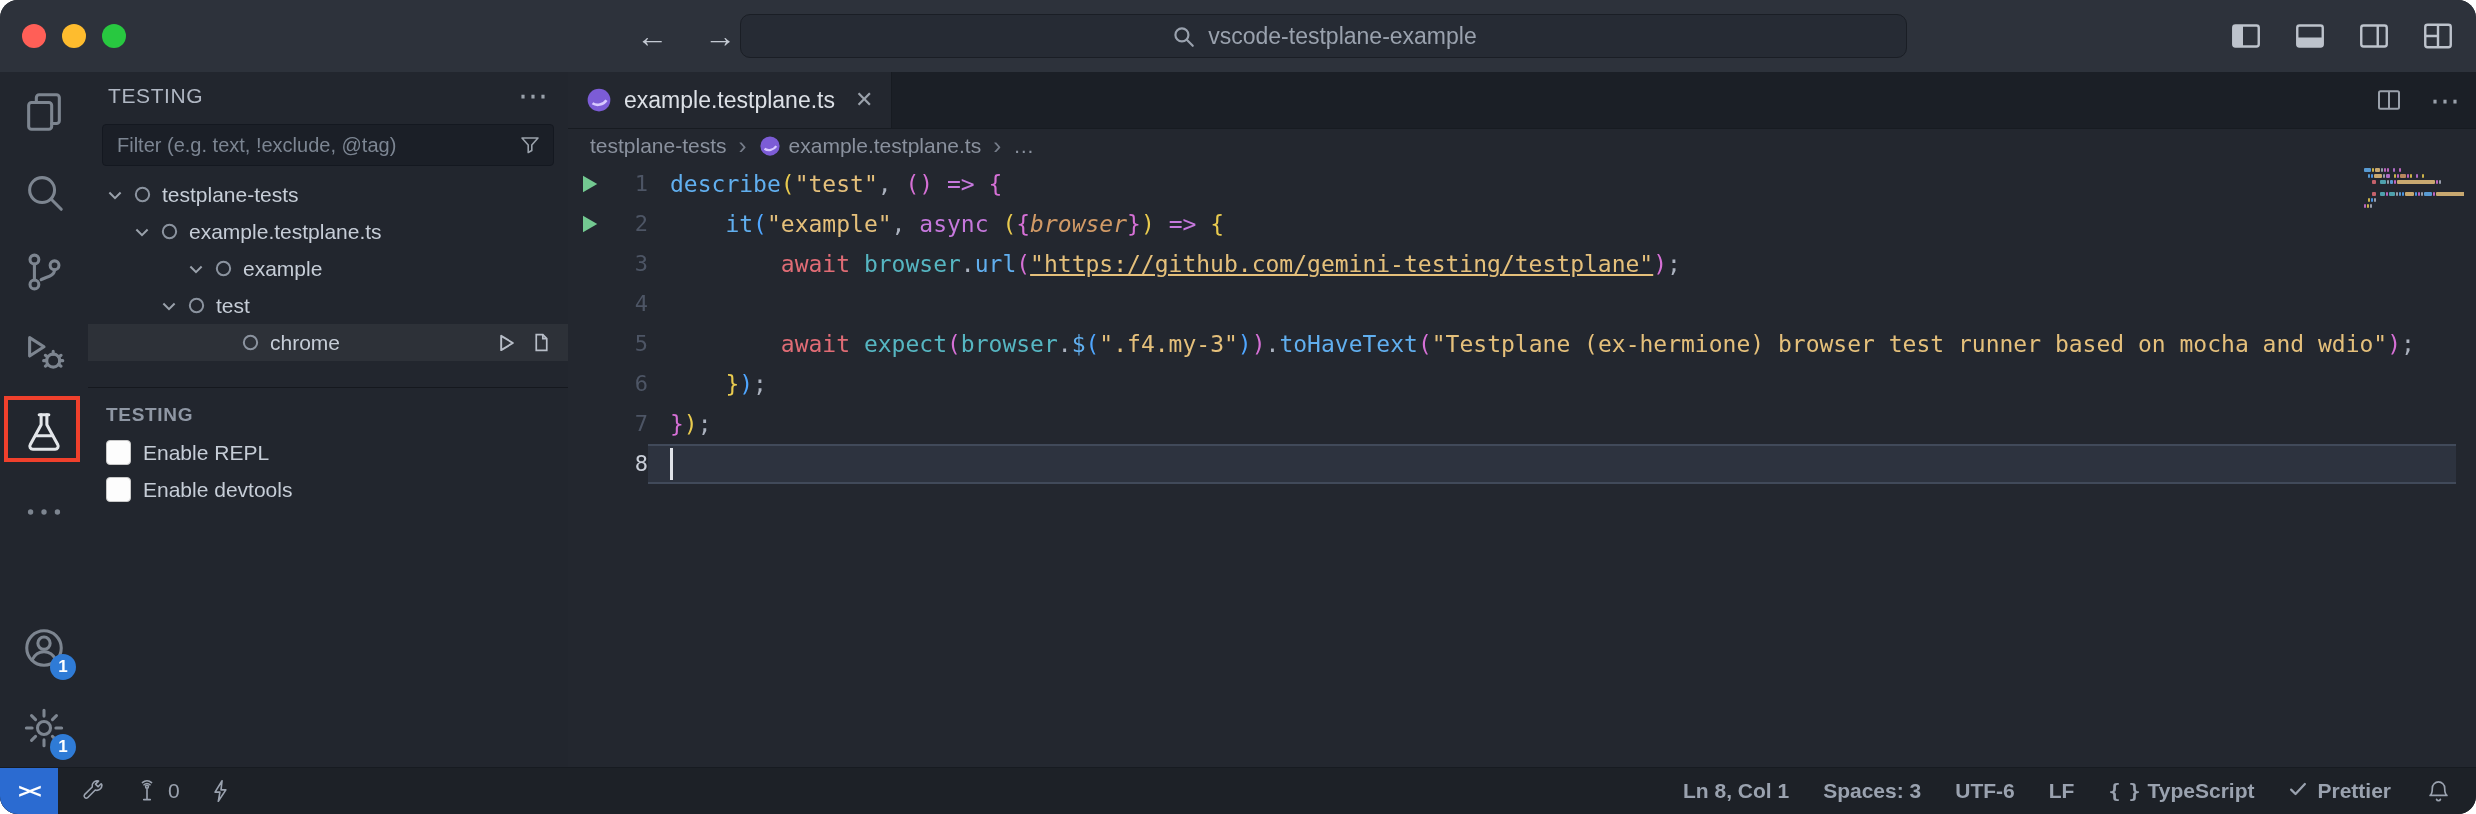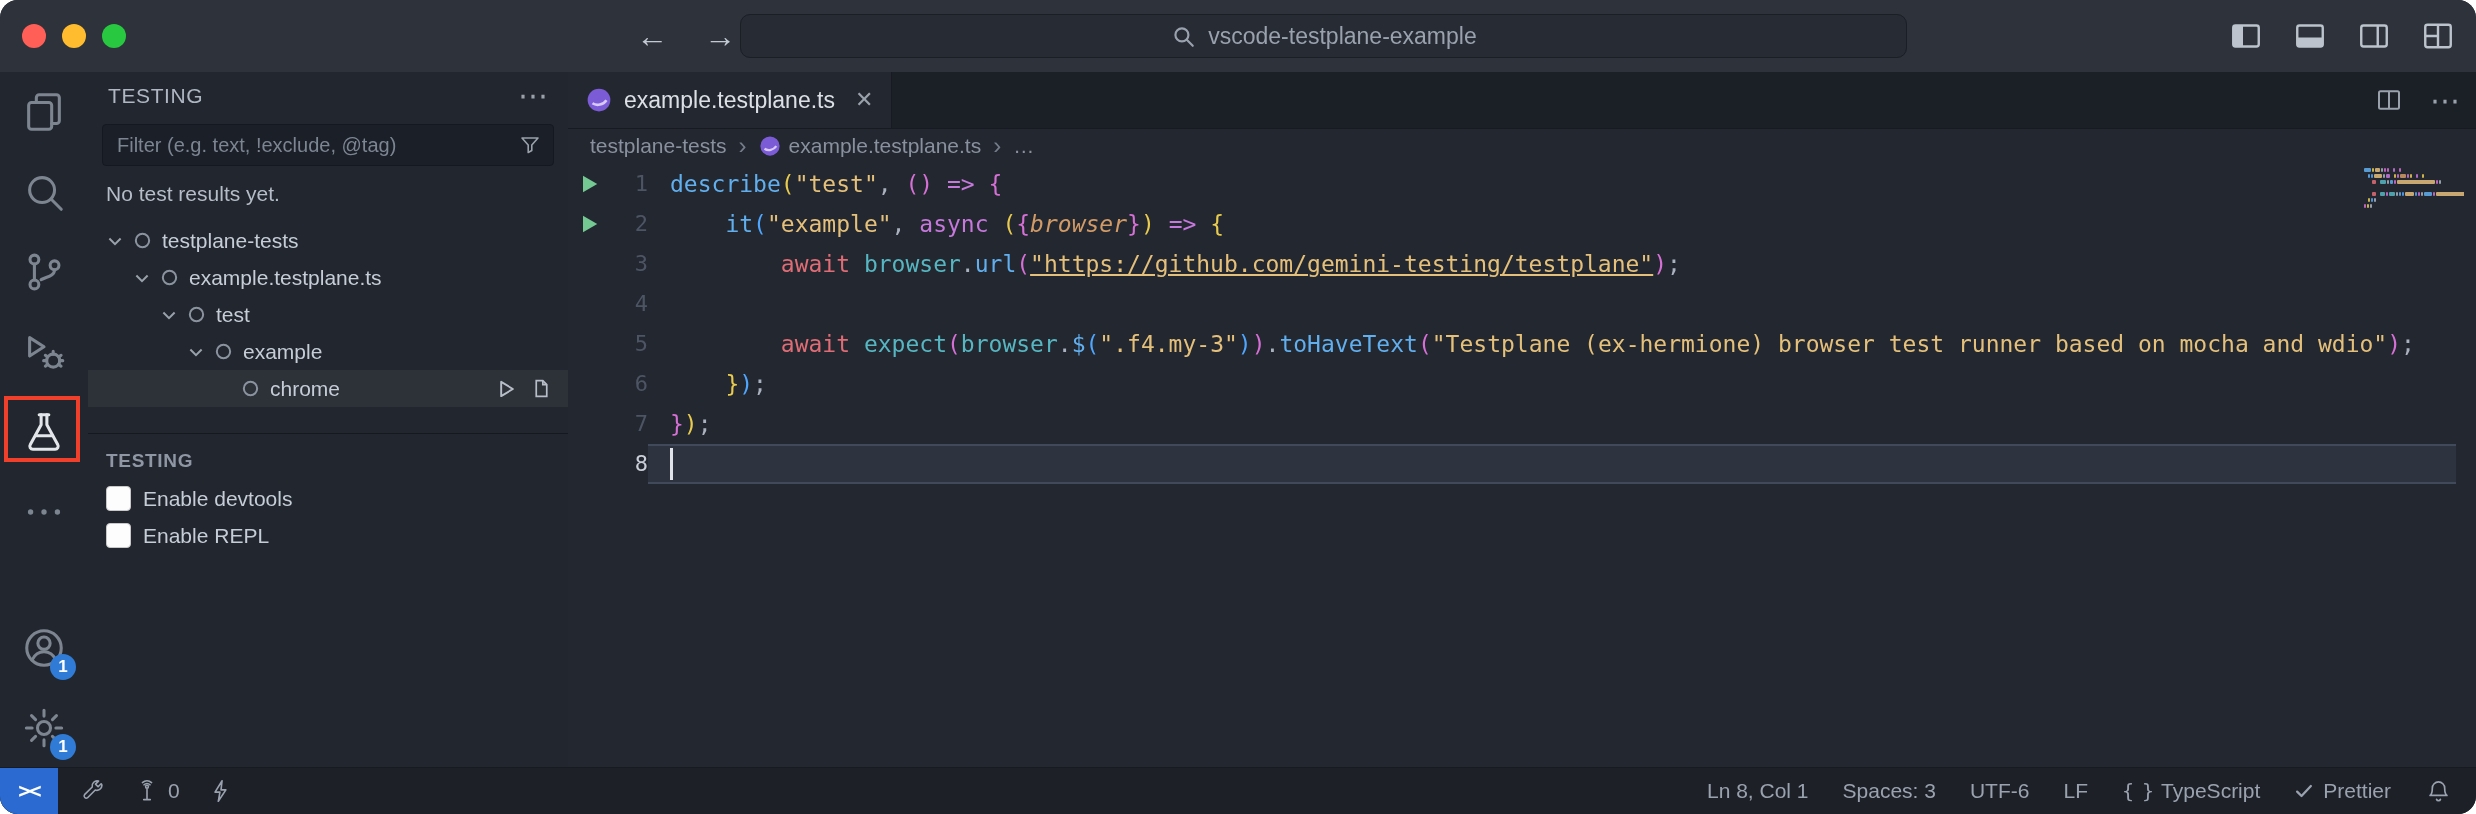--- a/index.html
+++ b/index.html
@@ -84,21 +84,21 @@
 
   
   .statusbar{position:absolute;left:0;right:0;bottom:0;height:46px;background:#1d2127;border-top:1px solid #171b21;
              display:flex;align-items:center;color:#9aa2af;font-size:21px;}
   .remote{width:58px;height:46px;background:#2b6bd1;color:#fff;display:flex;align-items:center;justify-content:center;
           font-family:"DejaVu Sans Mono",monospace;font-size:21px;font-weight:700;letter-spacing:-2px;flex:none;}
   .sb-left{display:flex;align-items:center;gap:28px;padding-left:22px;}
   .sb-lefticon{display:flex;align-items:center;gap:8px;color:#9aa2af;}
   .sb-lefticon svg{width:26px;height:26px;stroke:currentColor;fill:none;stroke-width:1.5;stroke-linecap:round;stroke-linejoin:round;}
   .sb-right{margin-left:auto;display:flex;align-items:center;gap:34px;padding-right:24px;}
-  .sb-item{display:flex;align-items:center;gap:9px;white-space:nowrap;}
+  .sb-item{display:flex;align-items:flex-start;gap:9px;white-space:nowrap;font-weight:bold;}
   .braces-glyph{font-family:"DejaVu Sans Mono",monospace;font-size:20px;letter-spacing:-2px;}
   .bell svg{width:27px;height:27px;stroke:currentColor;fill:none;stroke-width:1.5;stroke-linecap:round;stroke-linejoin:round;}
 </style>
 </head>
 <body>
 
 <div class="window">
 
   <div class="titlebar">
     <div class="traffic">
@@ -216,21 +216,20 @@
       <span class="panel-more">⋯</span>
     </div>
     <div class="filter-wrap">
       <input class="filter-input" placeholder="Filter (e.g. text, !exclude, @tag)" style="">
       <span class="filter-icon">
         <svg viewBox="0 0 24 24" width="24" height="24" fill="none" stroke="currentColor" stroke-width="1.6" stroke-linejoin="round">
             <path d="M4 5h16l-6.2 7v5.5l-3.6 2V12z"></path>
           </svg>
       </span>
     </div>
-    <div class="empty-msg">No test results yet.</div>
     <div class="tree">
         <div class="tree-row" style="padding-left: 14px;">
           <span class="twisty">
             <svg viewBox="0 0 16 16" width="20" height="20" fill="none" stroke="currentColor" stroke-width="1.6">
               <path d="M3.5 6l4.5 4.5L12.5 6"></path>
             </svg>
           </span>
           <span class="titem-icon">
             <svg viewBox="0 0 16 16" width="19" height="19">
               <circle cx="8" cy="8" r="5.6" fill="none" stroke="currentColor" stroke-width="1.7"></circle>
@@ -244,45 +243,45 @@
               <path d="M3.5 6l4.5 4.5L12.5 6"></path>
             </svg>
           </span>
           <span class="titem-icon">
             <svg viewBox="0 0 16 16" width="19" height="19">
               <circle cx="8" cy="8" r="5.6" fill="none" stroke="currentColor" stroke-width="1.7"></circle>
             </svg>
           </span>
           <span class="tree-label">example.testplane.ts</span>
         </div>
+        <div class="tree-row" style="padding-left: 95px;">
+          <span class="twisty">
+            <svg viewBox="0 0 16 16" width="20" height="20" fill="none" stroke="currentColor" stroke-width="1.6">
+              <path d="M3.5 6l4.5 4.5L12.5 6"></path>
+            </svg>
+          </span>
+          <span class="titem-icon">
+            <svg viewBox="0 0 16 16" width="19" height="19">
+              <circle cx="8" cy="8" r="5.6" fill="none" stroke="currentColor" stroke-width="1.7"></circle>
+            </svg>
+          </span>
+          <span class="tree-label">example</span>
+        </div>
         <div class="tree-row" style="padding-left: 68px;">
           <span class="twisty">
             <svg viewBox="0 0 16 16" width="20" height="20" fill="none" stroke="currentColor" stroke-width="1.6">
               <path d="M3.5 6l4.5 4.5L12.5 6"></path>
             </svg>
           </span>
           <span class="titem-icon">
             <svg viewBox="0 0 16 16" width="19" height="19">
               <circle cx="8" cy="8" r="5.6" fill="none" stroke="currentColor" stroke-width="1.7"></circle>
             </svg>
           </span>
           <span class="tree-label">test</span>
-        </div>
-        <div class="tree-row" style="padding-left: 95px;">
-          <span class="twisty">
-            <svg viewBox="0 0 16 16" width="20" height="20" fill="none" stroke="currentColor" stroke-width="1.6">
-              <path d="M3.5 6l4.5 4.5L12.5 6"></path>
-            </svg>
-          </span>
-          <span class="titem-icon">
-            <svg viewBox="0 0 16 16" width="19" height="19">
-              <circle cx="8" cy="8" r="5.6" fill="none" stroke="currentColor" stroke-width="1.7"></circle>
-            </svg>
-          </span>
-          <span class="tree-label">example</span>
         </div>
         <div class="tree-row active-row" style="padding-left: 122px;">
           <span class="twisty"></span>
           <span class="titem-icon">
             <svg viewBox="0 0 16 16" width="19" height="19">
               <circle cx="8" cy="8" r="5.6" fill="none" stroke="currentColor" stroke-width="1.7"></circle>
             </svg>
           </span>
           <span class="tree-label">chrome</span>
           <span class="row-actions">
@@ -298,25 +297,25 @@
               </svg>
             </span>
           </span>
         </div>
       </div>
     <div class="tp-section">
       <div class="settings-heading">TESTING</div>
       <div>
           <div class="cb-row">
             <span class="cb-box"></span>
-            <span class="cb-label">Enable devtools</span>
+            <span class="cb-label">Enable REPL</span>
           </div>
           <div class="cb-row">
             <span class="cb-box"></span>
-            <span class="cb-label">Enable REPL</span>
+            <span class="cb-label">Enable devtools</span>
           </div>
         </div>
     </div>
   </div>
 
   <div class="editor">
     <div class="tabbar">
       <div class="tab">
         <span>
           <svg viewBox="0 0 16 16" width="26" height="26">

